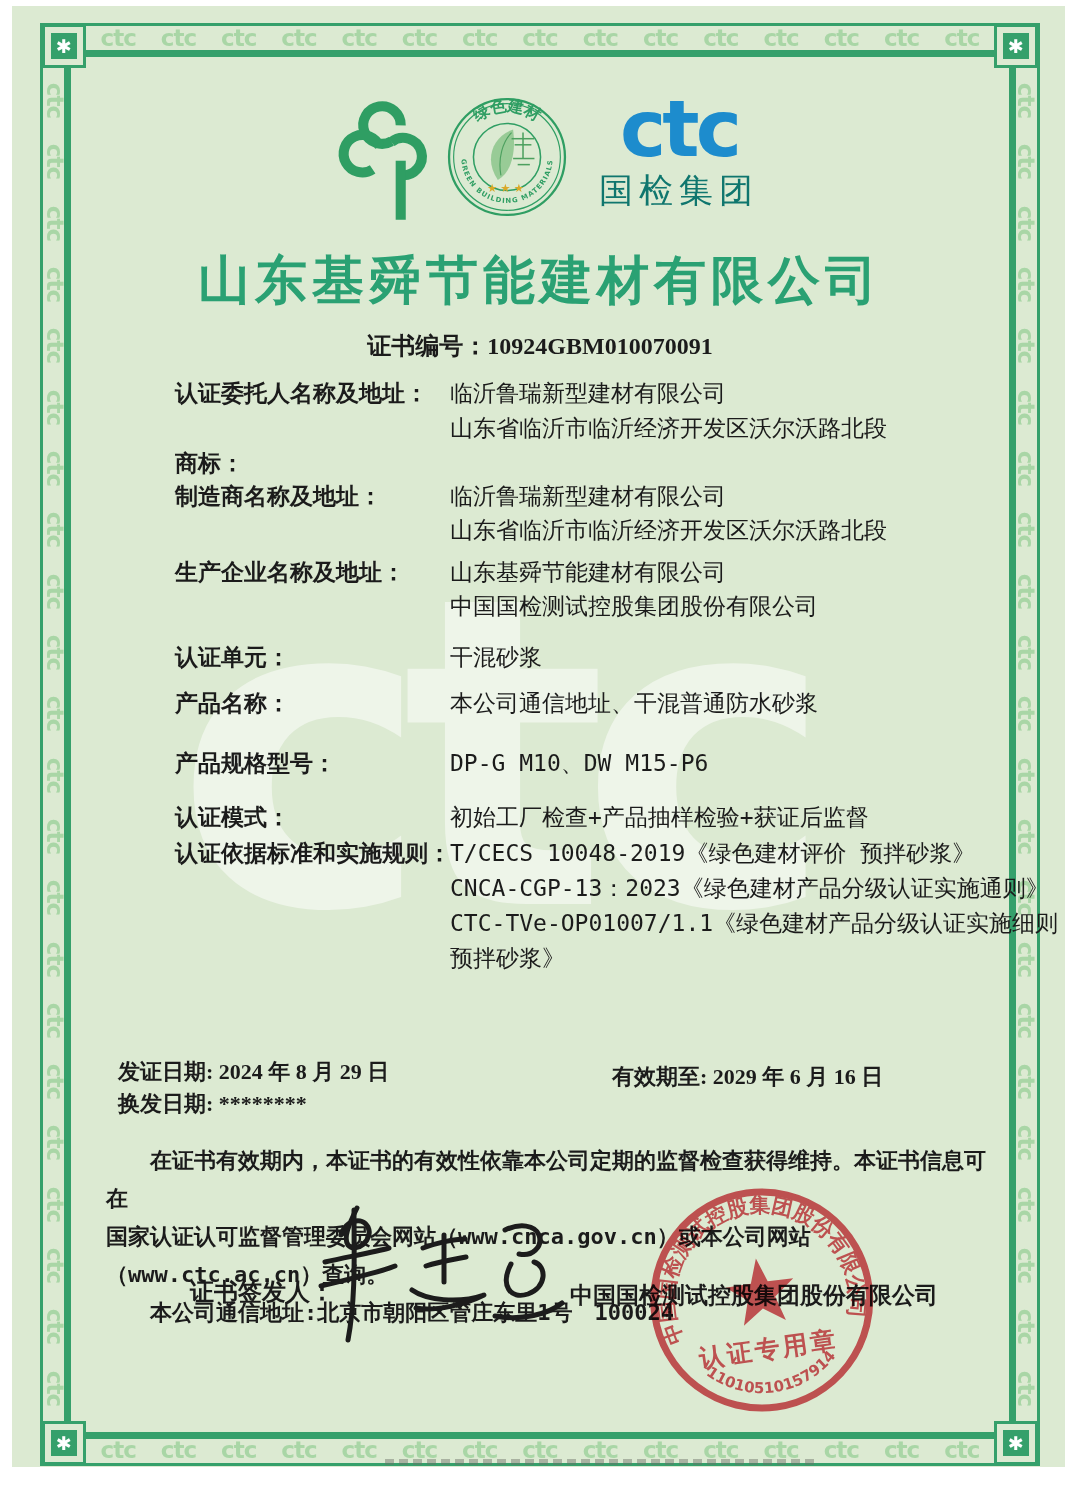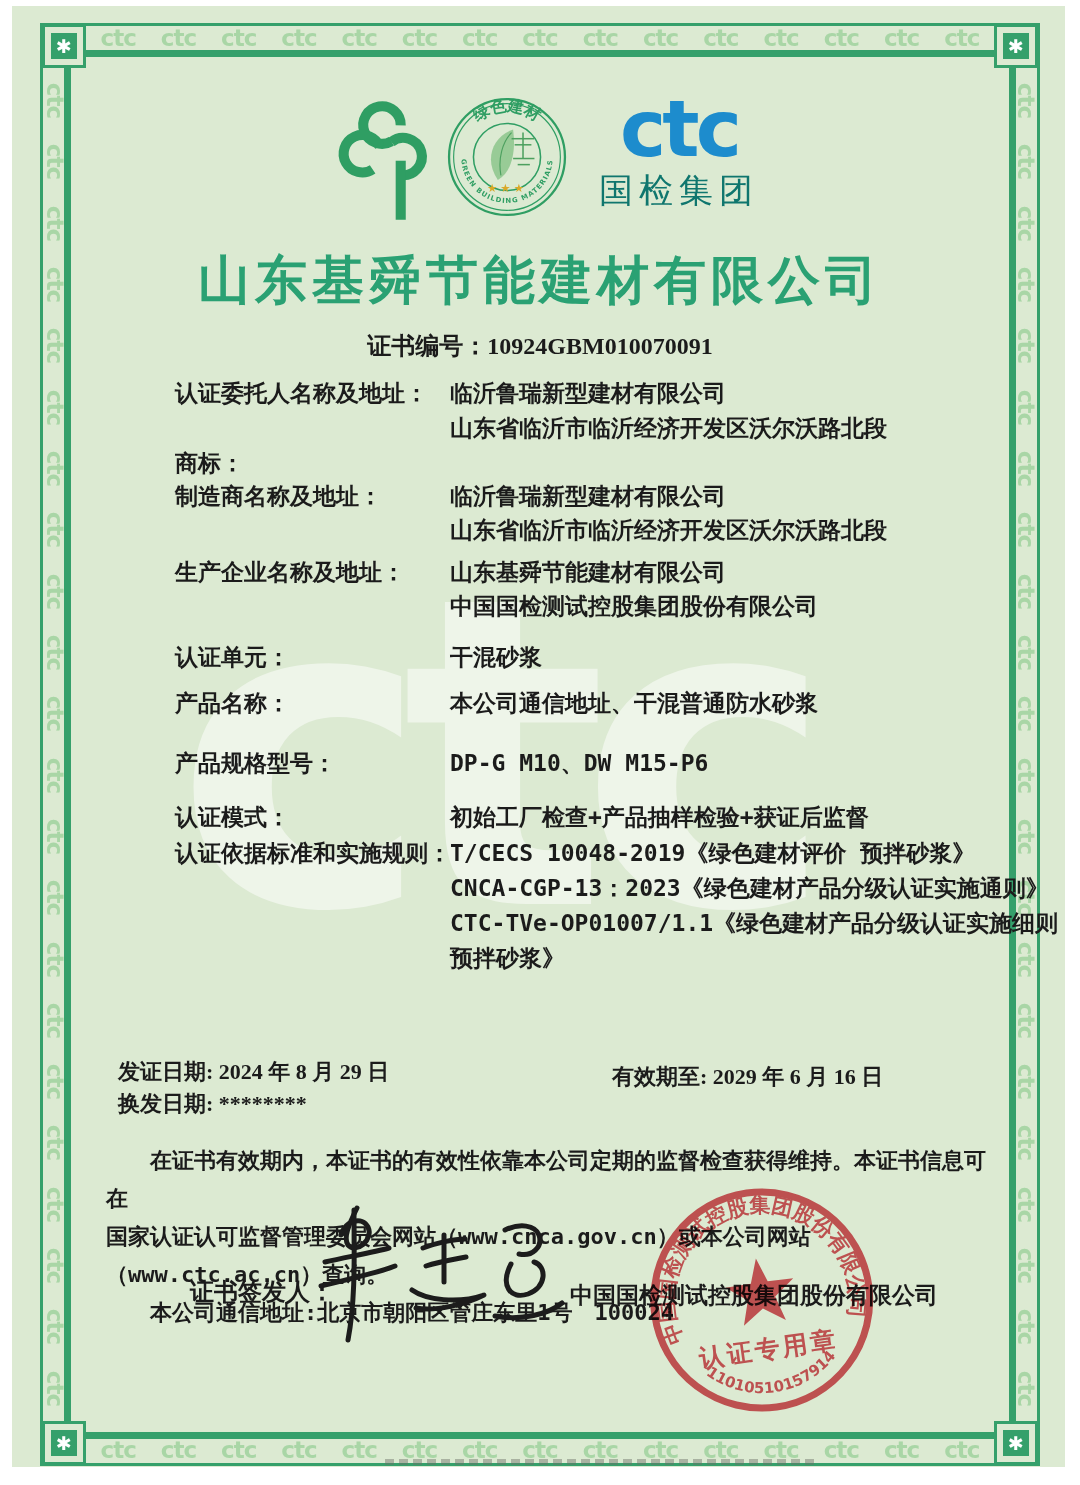--- a/index.html
+++ b/index.html
@@ -36,21 +36,21 @@
   .ctc-sub{font-size:34px;font-weight:normal;color:#0f766e;letter-spacing:6px;margin-top:2px;}
 
   
   .title{position:absolute;left:0;right:0;top:246px;text-align:center;font-size:52px;font-weight:bold;
          color:#2aa173;letter-spacing:5px;font-family:"Liberation Serif","DejaVu Serif",serif;}
   .certno{position:absolute;left:0;right:0;top:330px;text-align:center;font-size:24px;font-weight:bold;
           font-family:"Liberation Serif","DejaVu Serif",serif;}
 
   
   .lbl{position:absolute;left:175px;font-size:23px;font-weight:bold;white-space:nowrap;}
-  .val{position:absolute;left:450px;font-size:23px;font-weight:bold;white-space:nowrap;
+  .val{position:absolute;left:450px;font-size:23px;font-weight:normal;white-space:nowrap;
        font-family:"DejaVu Sans Mono","DejaVu Sans",monospace,sans-serif;}
 
   .statement{position:absolute;left:106px;width:880px;top:957px;font-size:23px;font-weight:bold;line-height:34px;
              font-family:"DejaVu Sans Mono","DejaVu Sans",monospace,sans-serif;}
   .indent{text-indent:2em;}
 
   .date-line{position:absolute;font-size:22px;font-weight:bold;white-space:nowrap;
              font-family:"Liberation Serif","DejaVu Serif",serif;}
 
   .notice{position:absolute;left:106px;width:880px;top:1142px;font-size:22px;font-weight:bold;line-height:38px;

